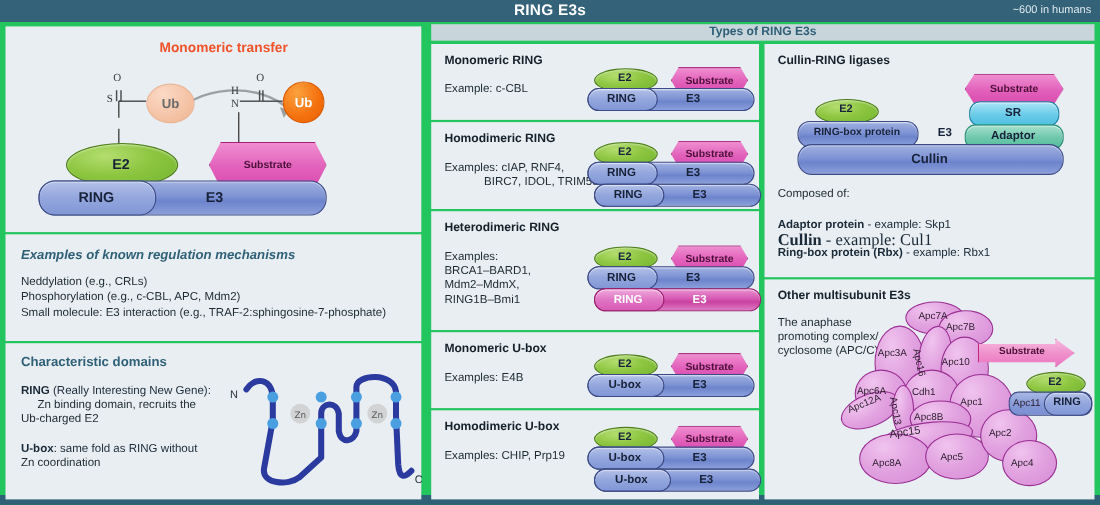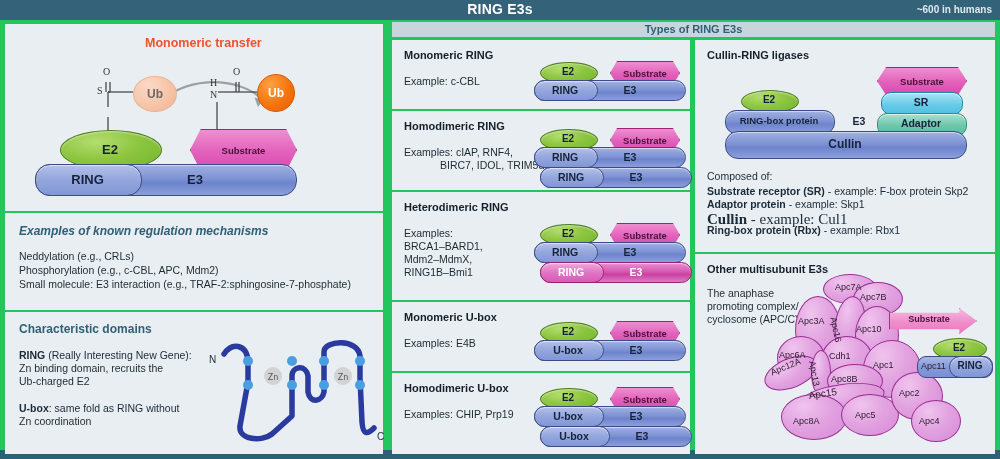--- a/index.html
+++ b/index.html
@@ -11,21 +11,21 @@
   }
   .root{position:relative;width:1000px;height:450px;background:#22c55e;}
 
   
   .topbar{position:absolute;left:0;top:0;width:1000px;height:20px;background:#336279;}
   .topbar .title{
     position:absolute;left:0;top:1px;width:1000px;text-align:center;
     color:#ffffff;font-size:14px;font-weight:bold;letter-spacing:.2px;
   }
   .topbar .count{
-    position:absolute;right:8px;top:4px;color:#dfe9ee;font-size:10px;font-weight:bold;
+    position:absolute;right:8px;top:4px;color:#dfe9ee;font-size:10px;font-weight:normal;
   }
 
   
   .panel{position:absolute;background:#e8eef1;}
   .sectionhdr{
     position:absolute;background:#c8d6dc;color:#2f5f76;
     font-size:11px;font-weight:bold;text-align:center;line-height:15px;
   }
 
   .ttl{font-size:11px;font-weight:bold;color:#15202b;}
@@ -174,21 +174,21 @@
     <div class="bdy" style="position:absolute;left:14px;top:51px;">Phosphorylation (e.g., c-CBL, APC, Mdm2)</div>
     <div class="bdy" style="position:absolute;left:14px;top:65px;">Small molecule: E3 interaction (e.g., TRAF-2:sphingosine-7-phosphate)</div>
   </div>
 
   <div class="panel" style="left:5px;top:312px;width:378px;height:142px;">
     <div class="hdr-blue" style="position:absolute;left:14px;top:10px;">Characteristic domains</div>
 
     <div style="position:absolute;left:14px;top:37px;font-size:10.5px;line-height:13px;">
       <span style="font-weight:bold;">RING</span><span> (Really Interesting New Gene):</span>
     </div>
-    <div class="bdy" style="position:absolute;left:14px;top:50px;">Zn binding domain, recruits the</div>
+    <div class="bdy" style="position:absolute;left:29px;top:50px;">Zn binding domain, recruits the</div>
     <div class="bdy" style="position:absolute;left:14px;top:63px;">Ub-charged E2</div>
 
     <div style="position:absolute;left:14px;top:90px;font-size:10.5px;line-height:13px;">
       <span style="font-weight:bold;">U-box</span><span>: same fold as RING without</span>
     </div>
     <div class="bdy" style="position:absolute;left:14px;top:103px;">Zn coordination</div>
 
     <svg style="left:205px;top:18px;" width="175" height="120">
       <path d="M14,24 C22,12 36,14 38,30 L38,52 L30,96 C28,110 52,112 62,104 L82,86 L82,46
                C82,36 96,34 98,46 L98,62 C100,74 112,72 114,62 L114,22
@@ -313,23 +313,20 @@
     <div class="lbl" style="left:46px;top:54px;width:56px;font-size:10px;">E2</div>
 
     <div class="bar" style="left:30px;top:70px;width:108px;height:22px;border-radius:11px;"></div>
     <div class="lbl" style="left:30px;top:75px;width:108px;font-size:9.5px;">RING-box protein</div>
     <div class="lbl" style="left:146px;top:75px;width:36px;">E3</div>
 
     <div class="bar" style="left:30px;top:91px;width:240px;height:26px;border-radius:13px;"></div>
     <div class="lbl" style="left:30px;top:97px;width:240px;font-size:12px;">Cullin</div>
 
     <div class="bdy" style="position:absolute;left:12px;top:130px;">Composed of:</div>
-    <div style="position:absolute;left:12px;top:145px;font-size:10.5px;">
-      <span style="font-weight:bold;">Substrate receptor (SR)</span><span> - example: F-box protein Skp2</span>
-    </div>
     <div style="position:absolute;left:12px;top:158px;font-size:10.5px;">
       <span style="font-weight:bold;">Adaptor protein</span><span> - example: Skp1</span>
     </div>
     <div style="position:absolute;left:12px;top:171px;font-size:15px;font-family:Liberation Serif, serif;">
       <span style="font-weight:bold;">Cullin</span><span> - example: Cul1</span>
     </div>
     <div style="position:absolute;left:12px;top:184px;font-size:10.5px;">
       <span style="font-weight:bold;">Ring-box protein (Rbx)</span><span> -  example: Rbx1</span>
     </div>
   </div>

